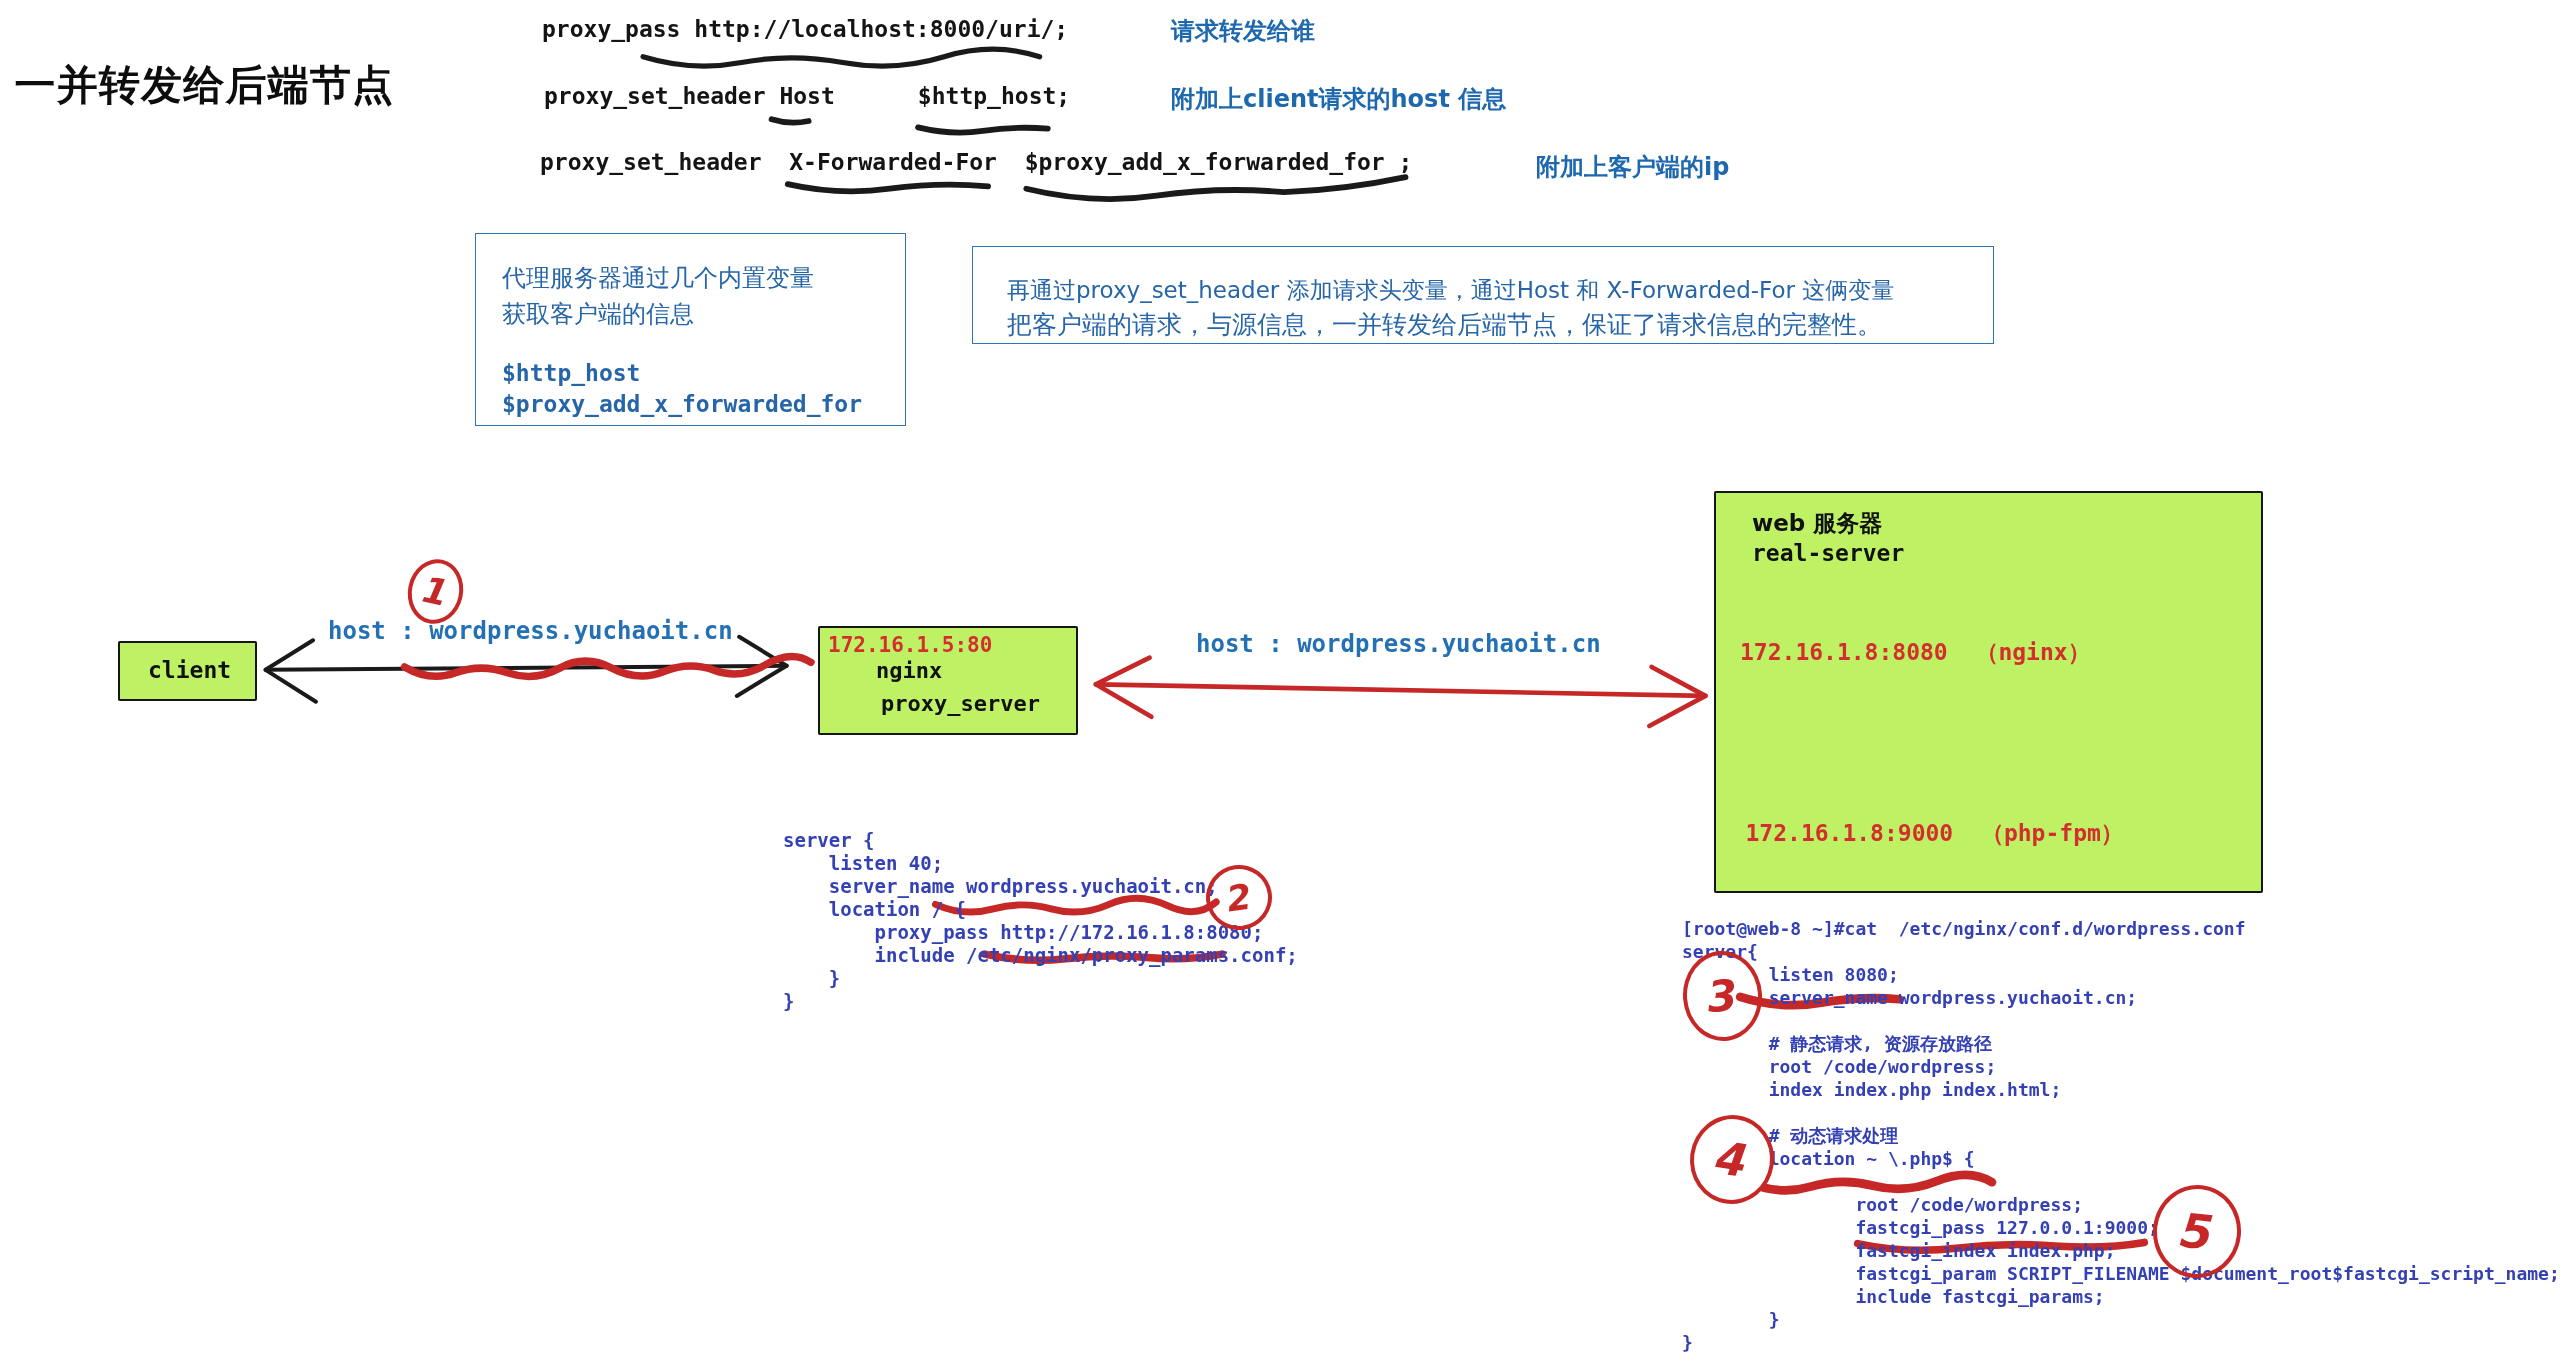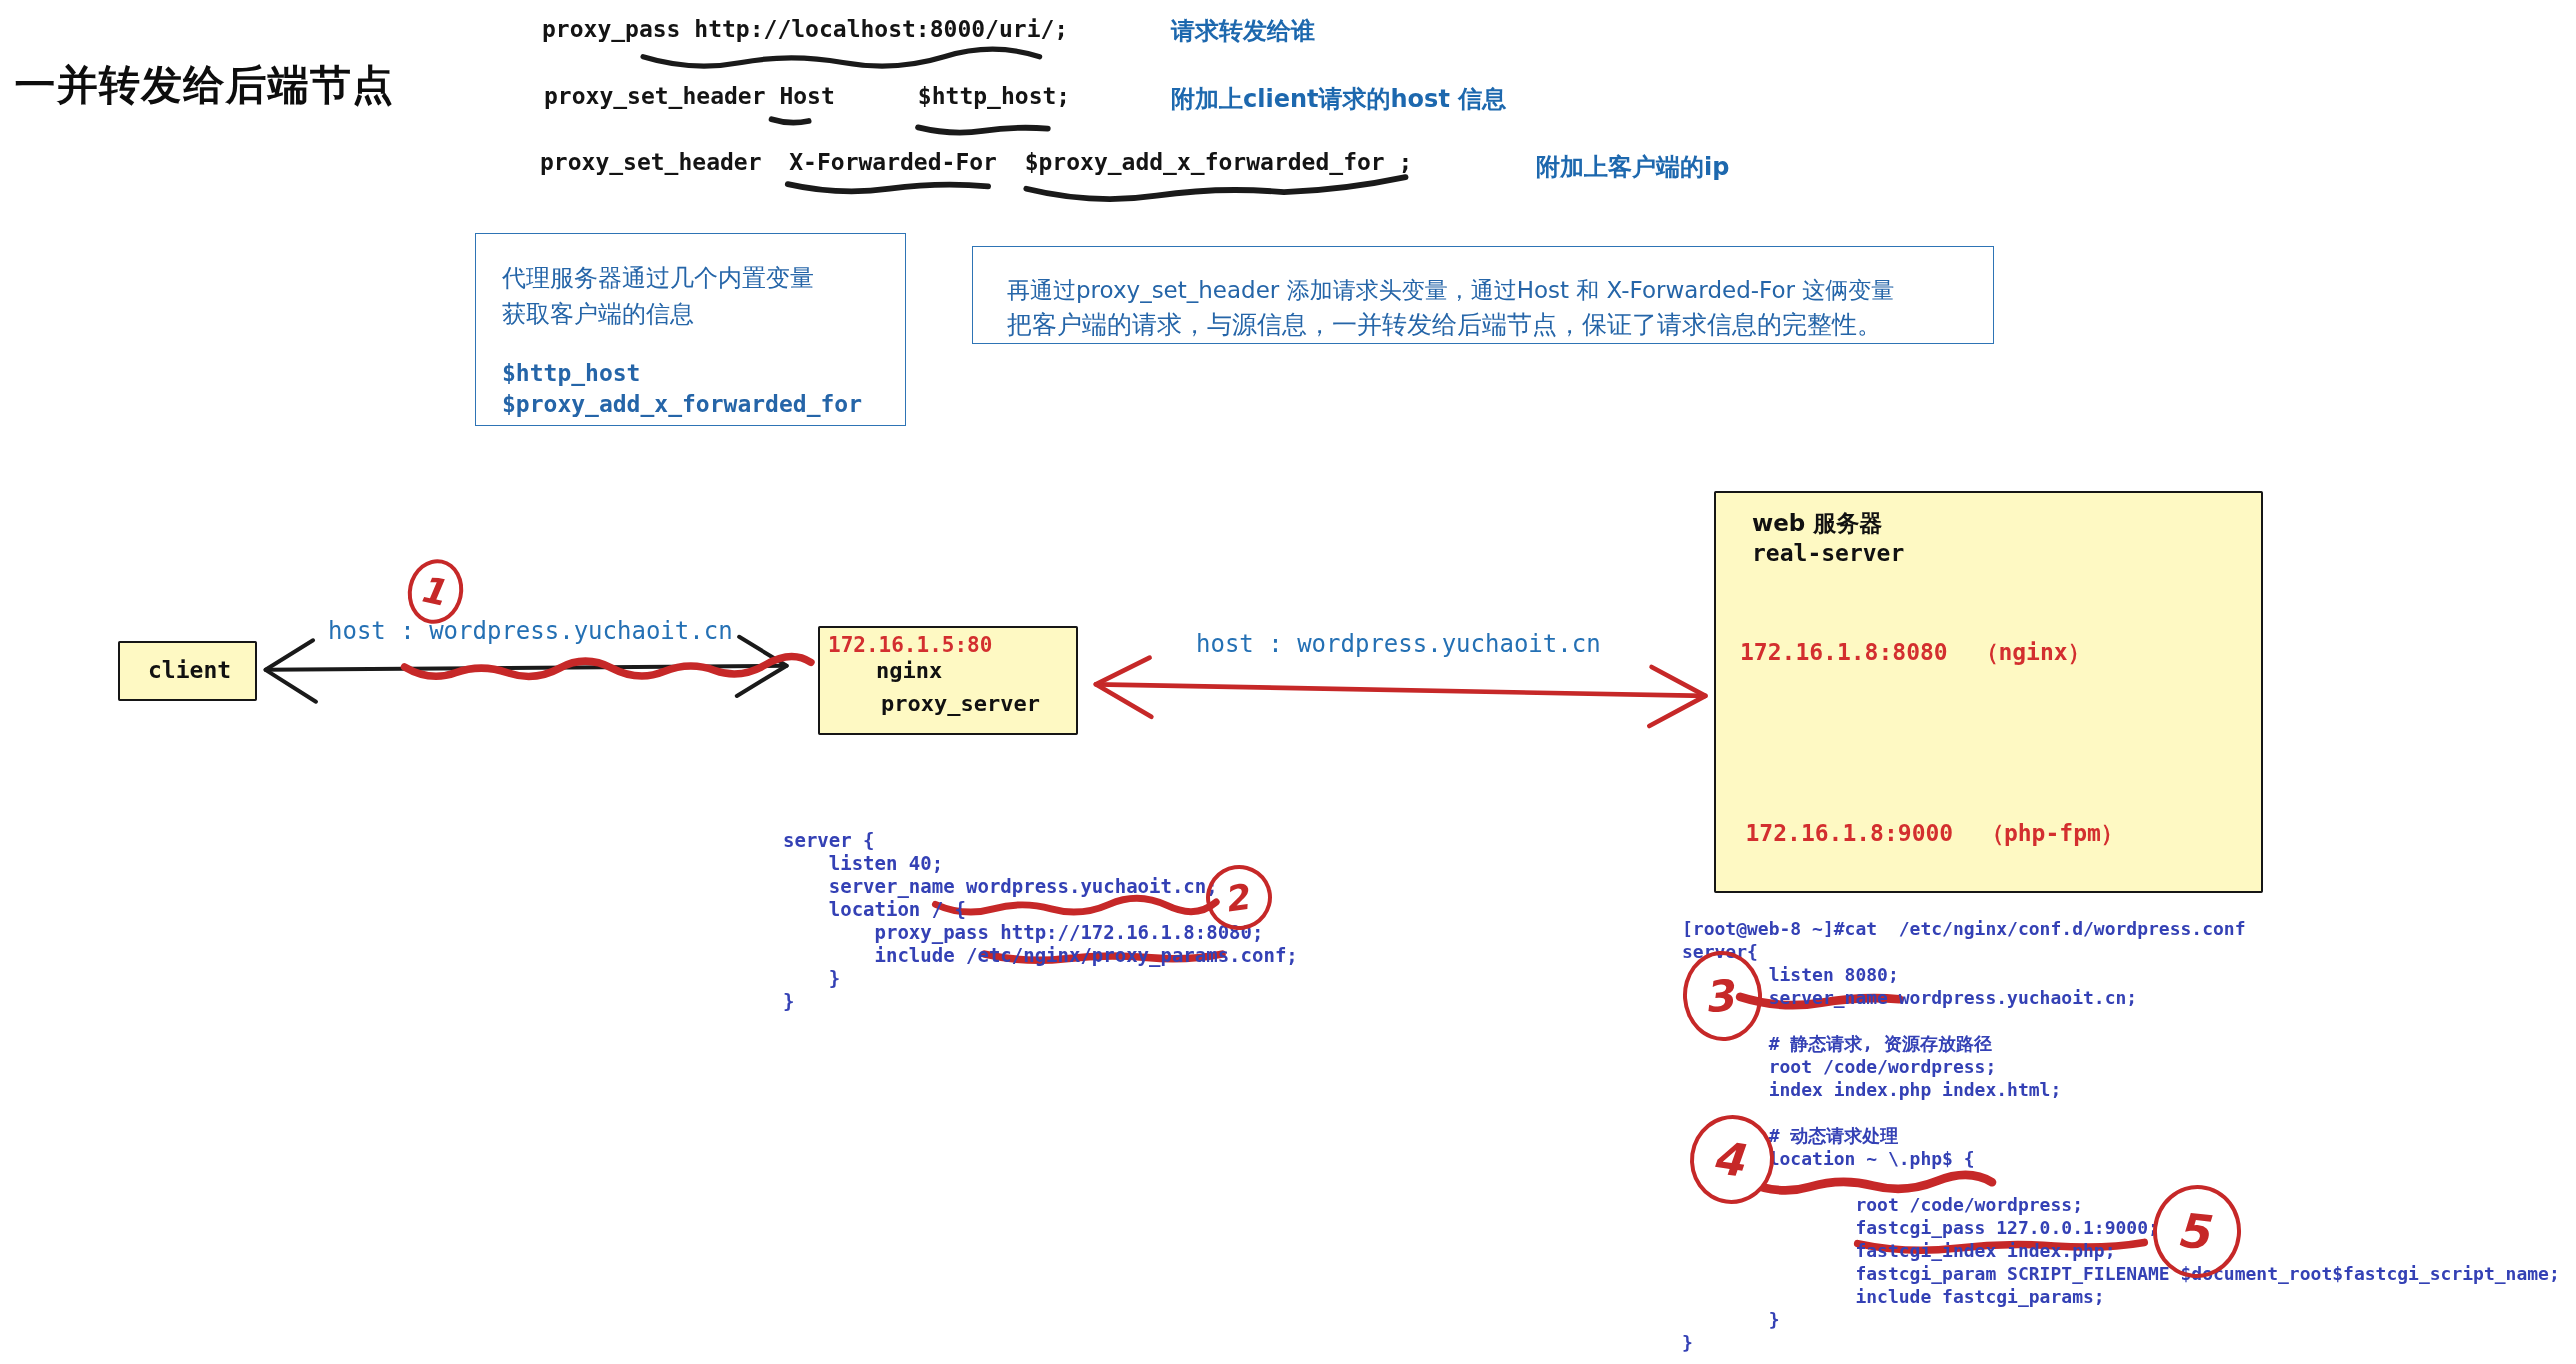--- a/index.html
+++ b/index.html
@@ -11,22 +11,22 @@
   
   .directive { font-family:"DejaVu Sans Mono", monospace; font-weight:bold; font-size:23px; color:#141414; white-space:pre; }
   .note { font-size:24px; font-weight:bold; color:#1d68ae; white-space:pre;margin-left:20px; }
   
   .title { font-size:41px; font-weight:bold; color:#0d0d0d; letter-spacing:1.2px; }
   
   .info-box { border:1.7px solid #2e74b5; background:#fff; }
   .info-cjk { font-size:24px; color:#2565a8; line-height:36px; font-weight:500; }
   .info-var { font-family:"DejaVu Sans Mono", monospace; font-weight:bold; font-size:23px; color:#2565a8; line-height:32px; }
   
-  .hand-box { border:2.3px solid #161616; border-radius:1.7px; background:#fef9c3; }
-  .host-label { font-family:"DejaVu Sans Mono", monospace; font-weight:normal; font-size:24px; color:#2470b4; white-space:pre; }
+  .hand-box { border:2.3px solid #161616; border-radius:1.7px; background:#bef264; }
+  .host-label { font-family:"DejaVu Sans Mono", monospace; font-weight:bold; font-size:24px; color:#2470b4; white-space:pre; }
   .red-ip { font-family:"DejaVu Sans Mono", monospace; font-weight:bold; color:#d32f2f; white-space:pre; }
   .black-mono { font-family:"DejaVu Sans Mono", monospace; font-weight:bold; color:#111; white-space:pre; }
   
   pre.code { margin:0; font-family:"DejaVu Sans Mono", monospace; font-weight:bold; color:#3441b5; white-space:pre; }
   .code-left { font-size:19px; line-height:23px; }
   .code-right { font-size:18px; line-height:23px; }
   
   .step-circle {
     position:absolute; border:4.6px solid #c62828; border-radius:50%;
     display:flex; align-items:center; justify-content:center;

